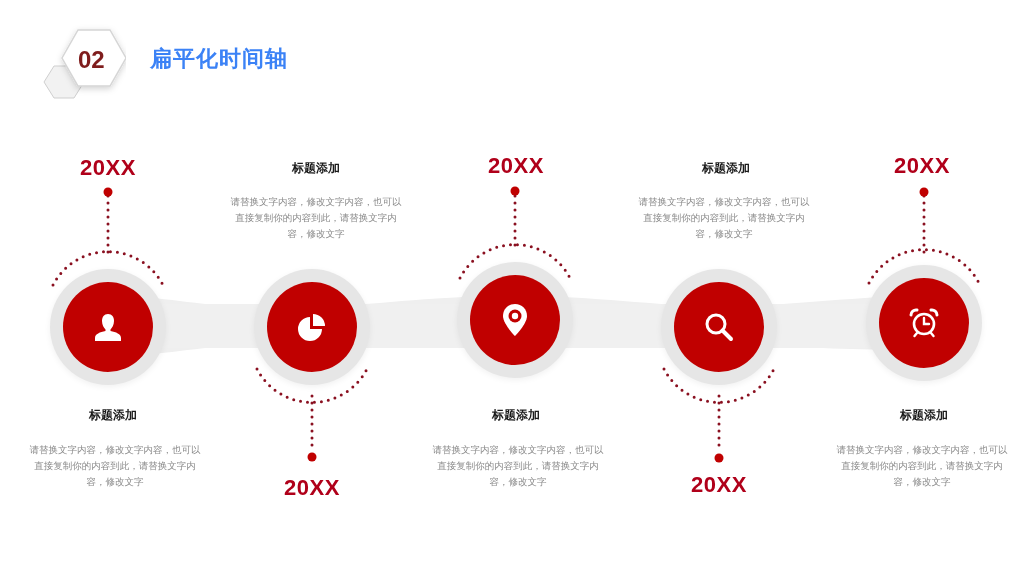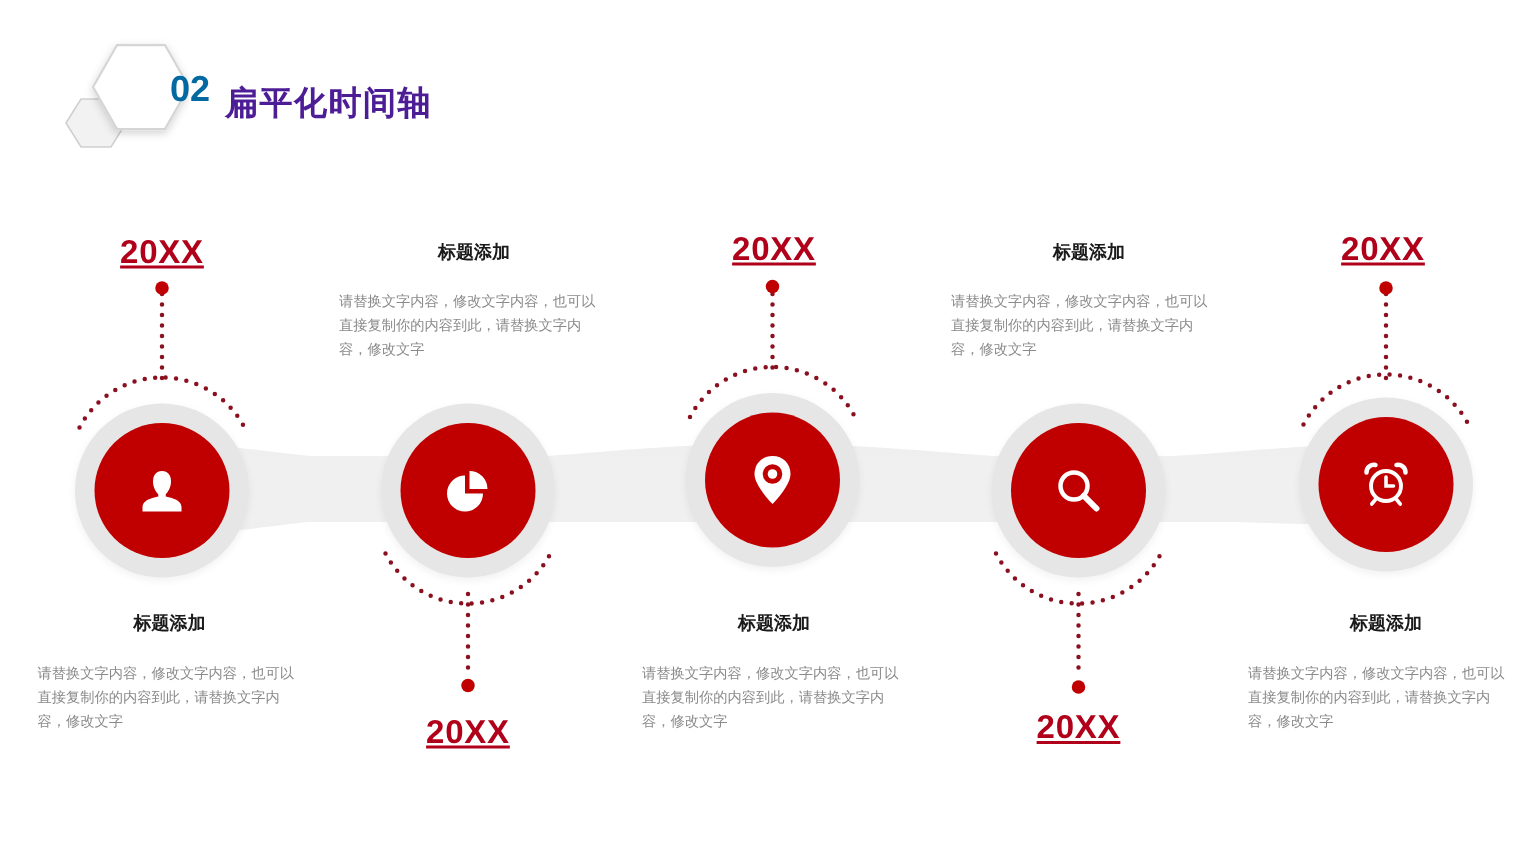--- a/index.html
+++ b/index.html
@@ -1,26 +1,26 @@
 <!DOCTYPE html>
 <html><head>
 <meta charset="utf-8">
 <style>
   html,body{margin:0;padding:0;}
   body{width:1024px;height:576px;background:#ffffff;position:relative;overflow:hidden;font-family:"DejaVu Sans","Liberation Sans",sans-serif;}
   .abs{position:absolute;}
   .badge{left:44px;top:28px;width:80px;height:70px;}
-  .badge-num{position:absolute;left:0;top:0;width:62px;height:56px;line-height:56px;text-align:right;font-size:24px;font-weight:bold;color:#0369a1;left:34px;top:4px;font-family:"Liberation Sans",sans-serif;}
-  .page-title{left:150px;top:54px;font-size:22px;font-weight:bold;color:#4c1d95;letter-spacing:1px;}
+  .badge-num{position:absolute;left:0;top:0;width:62px;height:56px;line-height:56px;text-align:left;font-size:24px;font-weight:bold;color:#7f1d1d;left:34px;top:4px;font-family:"Liberation Sans",sans-serif;}
+  .page-title{left:150px;top:44px;font-size:22px;font-weight:bold;color:#3b82f6;letter-spacing:1px;}
   .node{position:absolute;width:116px;height:116px;margin-left:-58px;margin-top:-58px;border-radius:50%;background:#e6e6e6;box-shadow:0 2px 6px rgba(0,0,0,0.06);}
   .node-inner{position:absolute;left:13px;top:13px;width:90px;height:90px;border-radius:50%;background:#c00000;display:flex;align-items:center;justify-content:center;}
   .node-inner svg{width:40px;height:40px;}
-  .year{position:absolute;width:120px;margin-left:-60px;text-align:center;font-size:22px;font-weight:bold;color:#b0001a;font-family:"Liberation Sans",sans-serif;letter-spacing:0.5px;text-decoration:underline;}
+  .year{position:absolute;width:120px;margin-left:-60px;text-align:center;font-size:22px;font-weight:bold;color:#b0001a;font-family:"Liberation Sans",sans-serif;letter-spacing:0.5px;}
   .heading{position:absolute;width:200px;margin-left:-100px;text-align:center;font-size:12px;color:#1a1a1a;font-weight:bold;}
-  .desc{position:absolute;width:180px;margin-left:-90px;text-align:left;font-size:9.5px;line-height:16px;color:#8a8a8a;}
+  .desc{position:absolute;width:180px;margin-left:-90px;text-align:center;font-size:9.5px;line-height:16px;color:#8a8a8a;}
   .dots{position:absolute;left:0;top:0;width:1024px;height:576px;pointer-events:none;}
 </style>
 </head>
 <body>
 
 <div class="abs badge">
   <svg width="90" height="80" viewBox="0 0 90 80" style="position:absolute;left:-8px;top:-6px;">
     <defs>
       <filter id="sh" x="-30%" y="-30%" width="160%" height="160%">
           <feDropShadow dx="0" dy="2" stdDeviation="3" flood-color="#000" flood-opacity="0.18"></feDropShadow>

